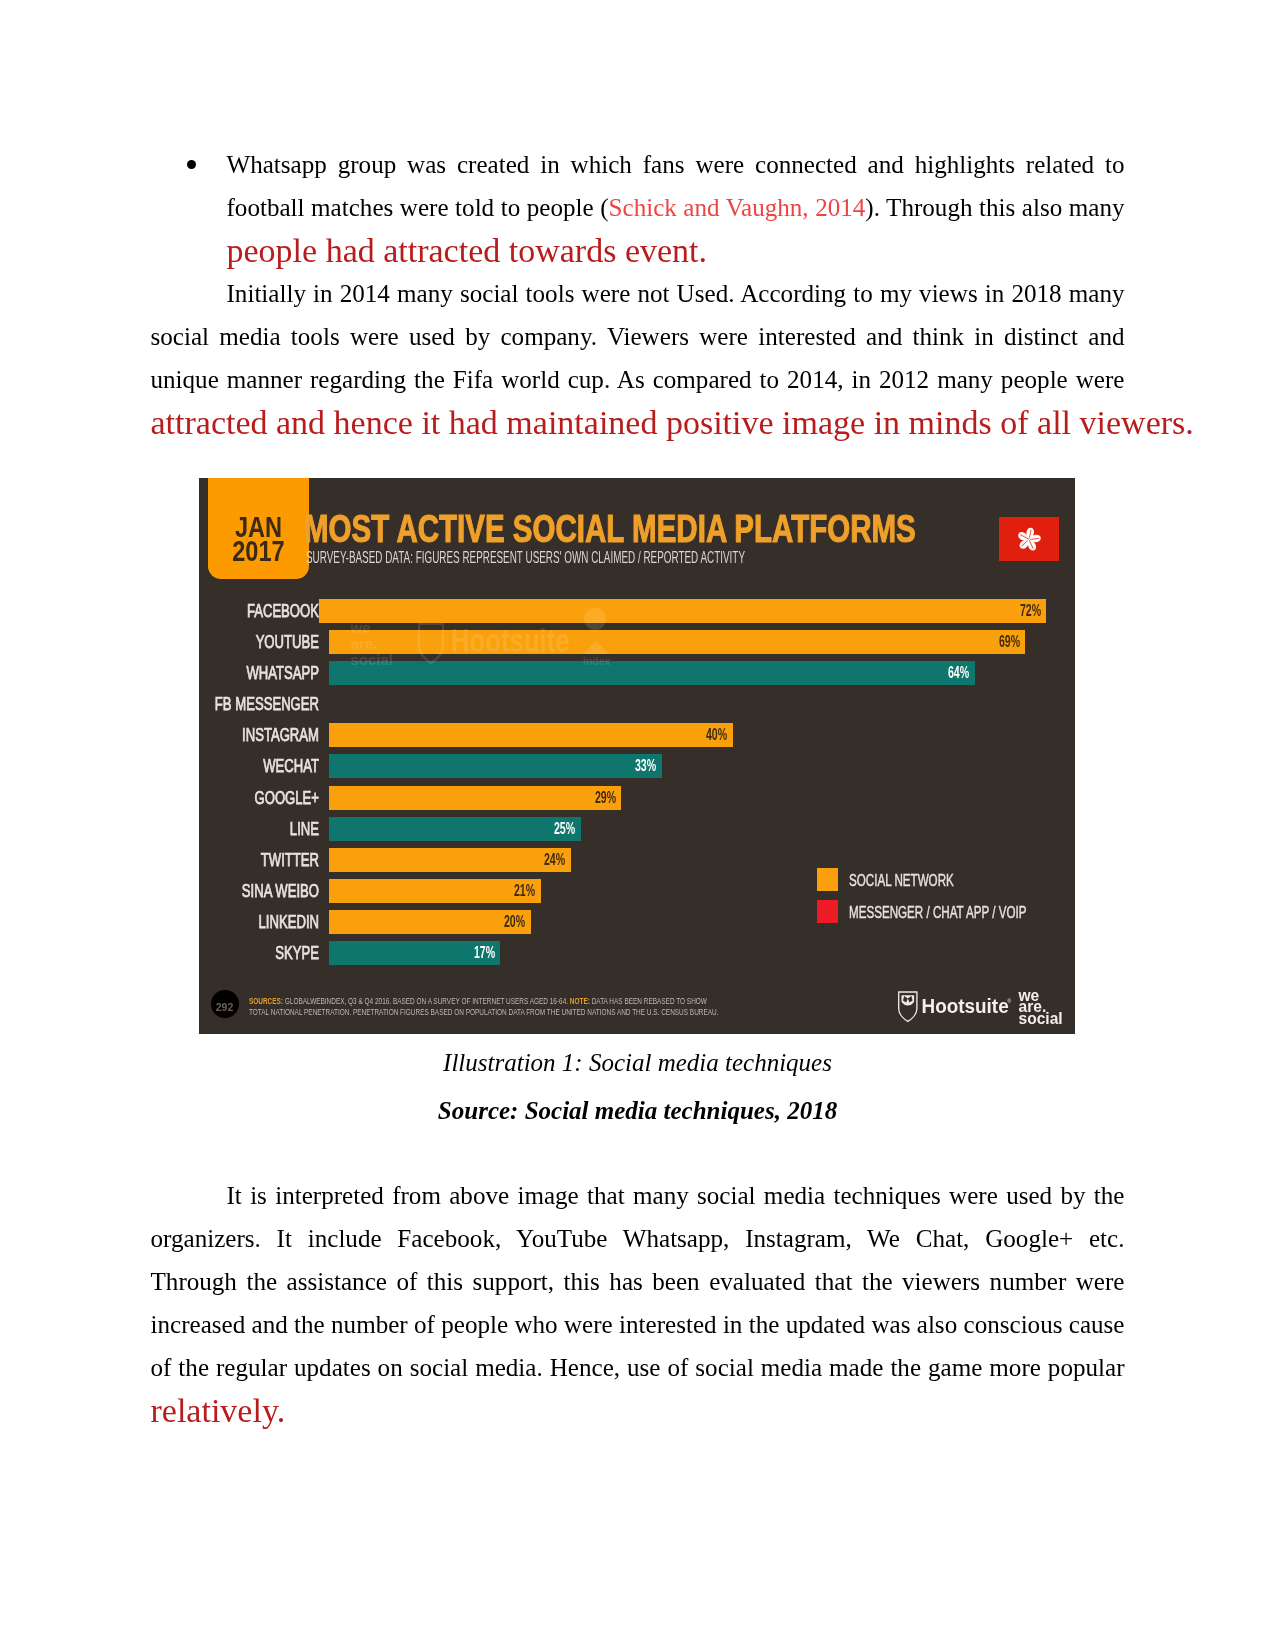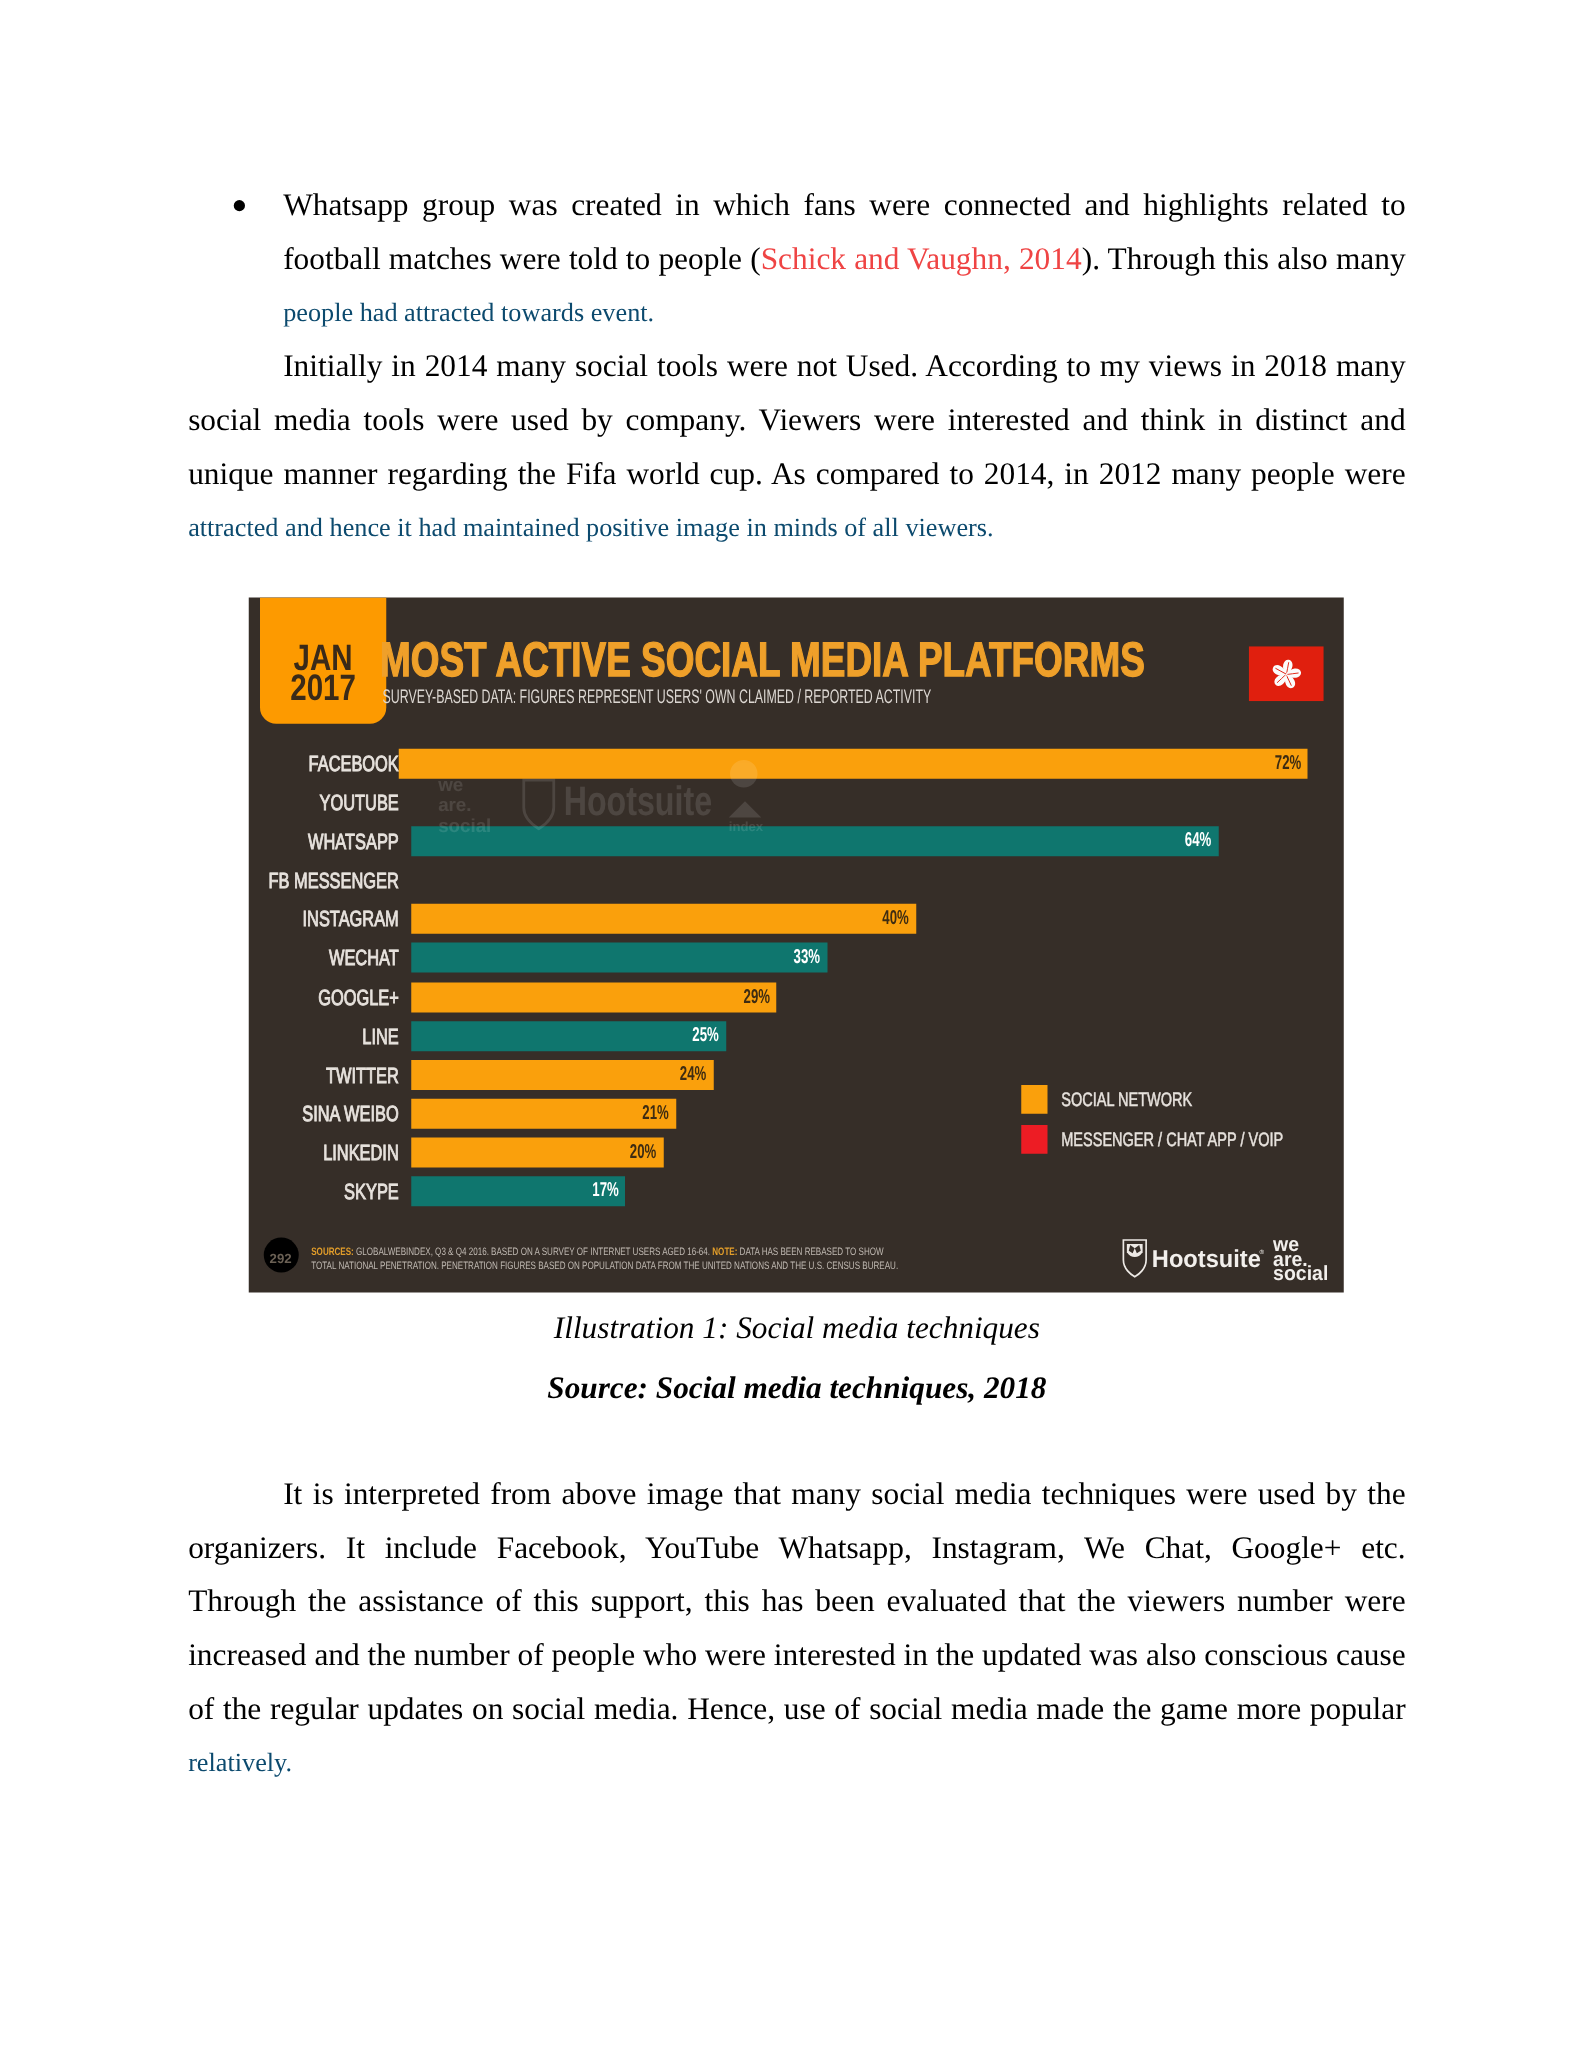--- a/index.html
+++ b/index.html
@@ -1,21 +1,21 @@
 <!DOCTYPE html>
 <html><head>
 <meta charset="utf-8">
 <title>Social media techniques</title>
 <style>
   html,body{margin:0;padding:0;background:#fff;}
   body{width:1275px;height:1651px;font-family:"Liberation Serif",serif;}
   .page{position:relative;width:1275px;height:1651px;overflow:hidden;background:#fff;}
 
   
-  .tline{position:absolute;font-size:21px;line-height:43px;color:#0c4a6e;white-space:nowrap;height:43px;}
+  .tline{position:absolute;font-size:34px;line-height:43px;color:#b91c1c;white-space:nowrap;height:43px;}
   .jline{position:absolute;font-size:25.1px;line-height:43px;color:#000;height:43px;
          text-align:justify;text-align-last:justify;}
   .jline > span{display:inline;}
   .cite{color:#ef4444;}
     .vh{position:absolute;width:0;height:0;overflow:hidden;opacity:0;}
   .bulletmark{position:absolute;left:187.3px;width:9px;height:9px;border-radius:50%;background:#000;
              font-size:0;line-height:0;}
   .cap{position:absolute;width:1275px;left:0;text-align:center;font-size:25px;line-height:40px;font-style:italic;color:#000;}
   .src{position:absolute;width:1275px;left:0;text-align:center;font-size:25px;line-height:40px;font-style:italic;font-weight:bold;color:#000;}
 
@@ -110,20 +110,23 @@
         </g>
       </svg>
     </div>
 
     <div class="chart" id="chartlayer">
         <div class="rowlabel" style="left: -120px; top: 121.2px;">FACEBOOK</div>
         <div class="bar social" style="left: 120px; top: 121.2px; width: 727.2px;">
           <span class="v">72%</span>
         </div>
         <div class="rowlabel" style="left: -120px; top: 152.25px;">YOUTUBE</div>
+        <div class="bar social" style="left: 129.5px; top: 152.25px; width: 696.9px;">
+          <span class="v">69%</span>
+        </div>
         <div class="rowlabel" style="left: -120px; top: 183.3px;">WHATSAPP</div>
         <div class="bar messenger" style="left: 129.5px; top: 183.3px; width: 646.4px;">
           <span class="v">64%</span>
         </div>
         <div class="rowlabel" style="left: -120px; top: 214.35px;">FB MESSENGER</div>
         <div class="rowlabel" style="left: -120px; top: 245.4px;">INSTAGRAM</div>
         <div class="bar social" style="left: 129.5px; top: 245.4px; width: 404px;">
           <span class="v">40%</span>
         </div>
         <div class="rowlabel" style="left: -120px; top: 276.45px;">WECHAT</div>

